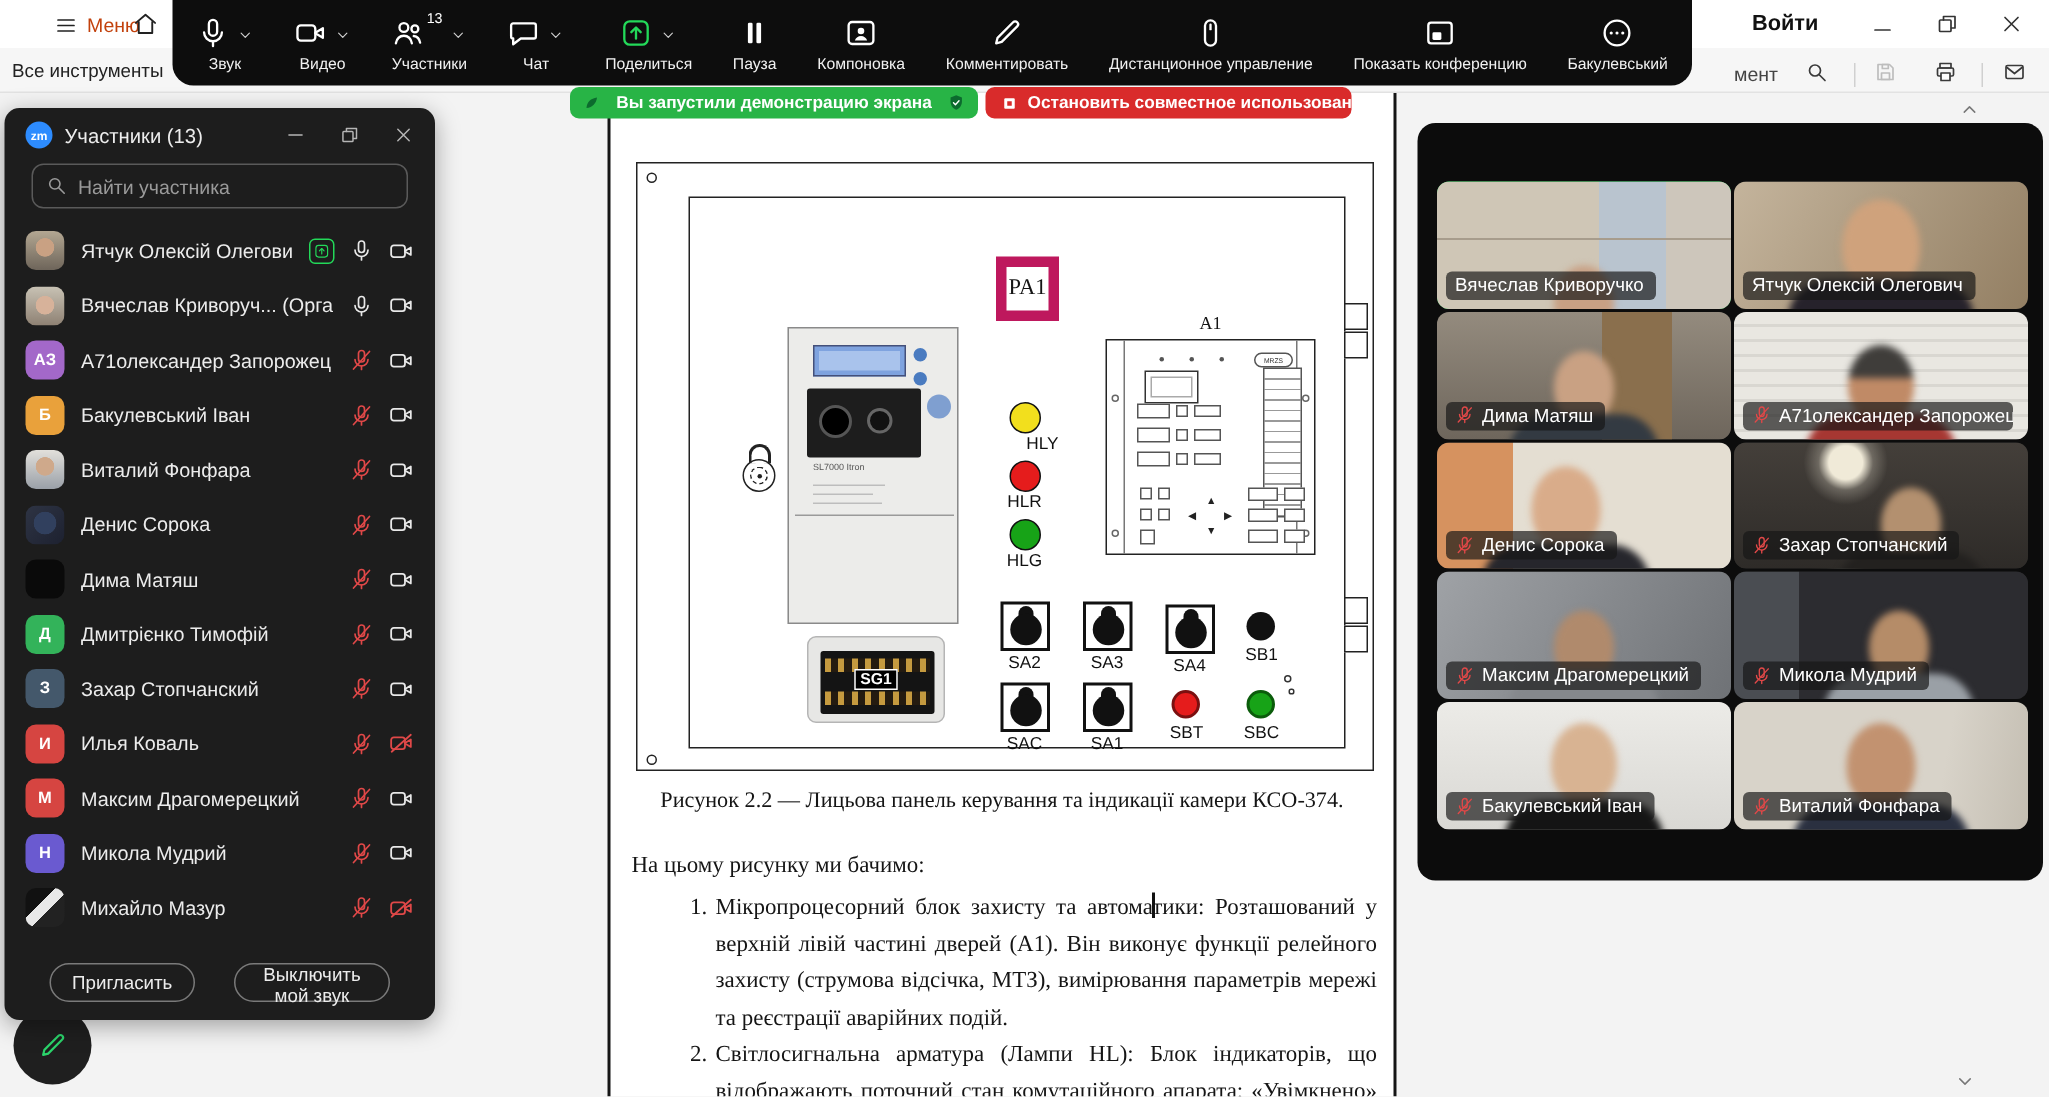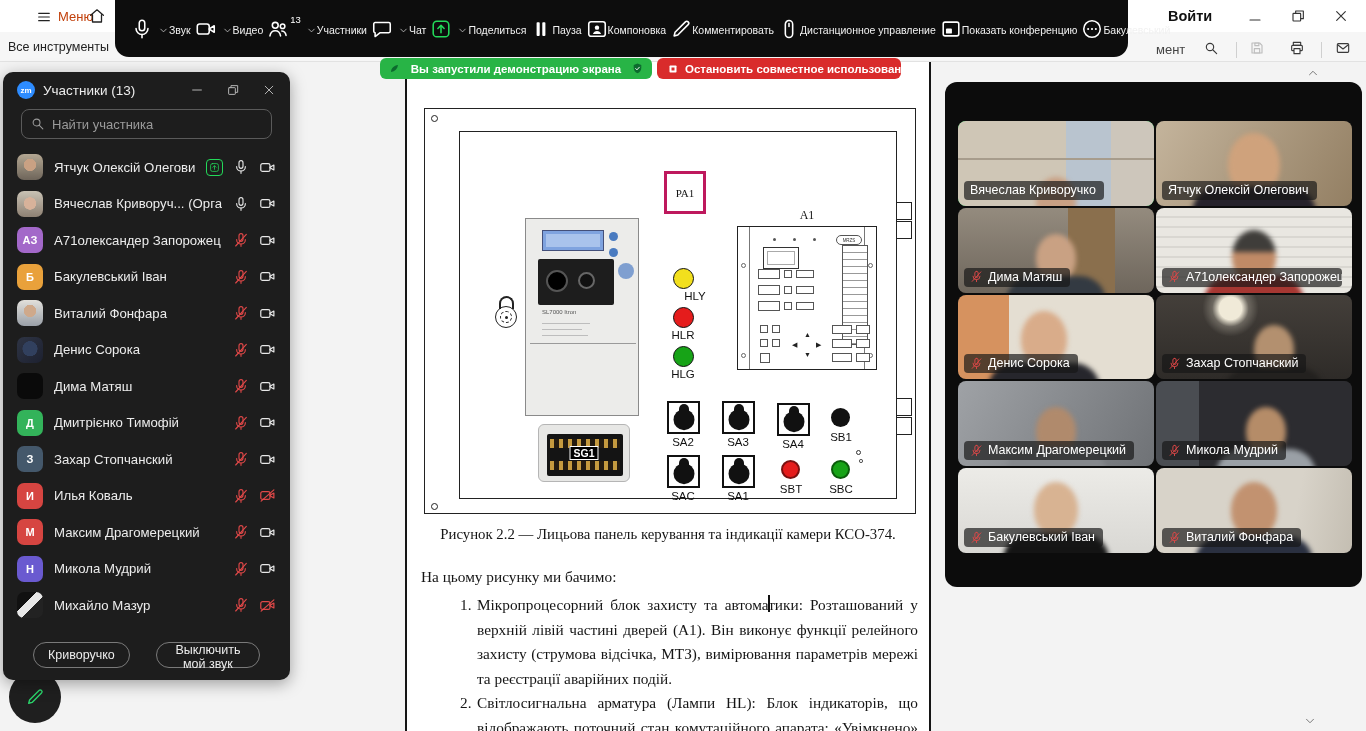--- a/index.html
+++ b/index.html
@@ -20,22 +20,22 @@
   .edicon{position:absolute;top:40px;color:#3a3a3a}
   .edsep{position:absolute;top:42px;width:1px;height:16px;background:#d0d0d0}
   .scrollchev{position:absolute;color:#777;z-index:5}
 
   
   #page{position:absolute;left:405px;top:62px;width:526px;height:669px;background:#fff;
     border-left:2px solid #151515;border-right:2px solid #151515;overflow:hidden;z-index:10;
     font-family:"Liberation Serif",serif;color:#151515}
   .frame{position:absolute;border:1px solid #222}
   .ccirc{position:absolute;border:1px solid #222;border-radius:50%}
-  #pa1-box{position:absolute;left:257px;top:109px;width:42px;height:43px;border:3px solid #be185d;
-    display:flex;align-items:center;justify-content:center;font-size:11px}
+  #pa1-box{position:absolute;left:257px;top:109px;width:42px;height:43px;border:7px solid #be185d;
+    display:flex;align-items:center;justify-content:center;font-size:15px}
   #a1-label{position:absolute;left:380px;top:146px;width:40px;text-align:center;font-size:12px}
   .hinge{position:absolute;width:16px}
   .hinge div{border:1.5px solid #222;width:16px;height:18px;background:#fff}
   
   #meter{position:absolute;left:118px;top:156px;width:114px;height:198px;background:#ececea;border:1px solid #8a8a8a}
   #meter .lcd{position:absolute;left:16px;top:11px;width:62px;height:21px;background:#7fa3df;border:1px solid #44507a}
   #meter .lcd i{position:absolute;inset:3px;background:#a9c3ec;display:block}
   #meter .btn1,#meter .btn2{position:absolute;left:83px;width:9px;height:9px;border-radius:50%;background:#4a7bc0}
   #meter .plate{position:absolute;left:12px;top:40px;width:76px;height:46px;background:#1d1d1d;border-radius:2px}
   #meter .p1{position:absolute;left:8px;top:11px;width:22px;height:22px;border-radius:50%;background:#000;border:2px solid #555}
@@ -83,21 +83,21 @@
   #intro{position:absolute;left:14px;top:506px;font-size:15.3px}
   #doclist{position:absolute;left:70px;top:531px;width:441px;font-size:15.3px;line-height:24.6px}
   .doc-item{position:relative;text-align:justify}
   .doc-item .num{position:absolute;left:-17px}
   #caret{position:absolute;left:361px;top:533px;width:1.5px;height:17px;background:#111}
 
   
   #ztoolbar{position:absolute;left:115px;top:0;width:1013px;height:57px;background:#0d0d0d;
     border-radius:0 0 14px 14px;display:flex;align-items:center;justify-content:space-between;
     padding:0 14px;z-index:50}
-  .zitem{display:flex;align-items:center;color:#fff;cursor:default;padding:0 2px}
+  .zitem{display:flex;flex-direction:column;align-items:center;color:#fff;cursor:default;padding:0 2px}
   .ztop{display:flex;align-items:flex-start;height:26px;position:relative}
   .zicon{color:#fff;margin-top:2px}
   .zicon.accent{color:#23d959}
   .zbadge{font-size:9.5px;color:#fff;margin-left:1px;margin-top:-2px}
   .zchev{color:#cfcfcf;margin:9px 0 0 5px}
   .zlabel{font-size:10.5px;color:#f1f1f1;margin-top:2px;white-space:nowrap}
 
   
   #banner{position:absolute;left:380px;top:58px;display:flex;gap:5px;z-index:45}
   #banner .green{width:272px;height:21px;background:var(--banner-green,#28b446);border-radius:6px;
@@ -865,21 +865,21 @@
             <svg width="17" height="17" viewBox="0 0 24 24" fill="none" stroke="currentColor" stroke-width="1.7" stroke-linecap="round" stroke-linejoin="round">
               <rect x="2.5" y="6.5" width="13" height="11" rx="2.5"></rect>
               <path d="M15.5 11.8 21 8.5v7l-5.5-3.3z"></path>
               <path d="M3 20 21 4"></path>
             </svg>
           </span>
         </span>
       </div>
     </div>
   <div id="pfoot">
-    <button class="pbtn2">Криворучко</button>
+    <button class="pbtn2">Пригласить</button>
     <button class="pbtn2">Выключить мой звук</button>
   </div>
 </div>
 
 <div id="fab">
   <span class="icon20">
       <svg width="20" height="20" viewBox="0 0 24 24" fill="none" stroke="currentColor" stroke-width="1.7" stroke-linecap="round" stroke-linejoin="round">
         <path d="M4.5 19.5l1-4L16.8 4.2a2.1 2.1 0 0 1 3 3L8.5 18.5z"></path>
       </svg>
     </span>

